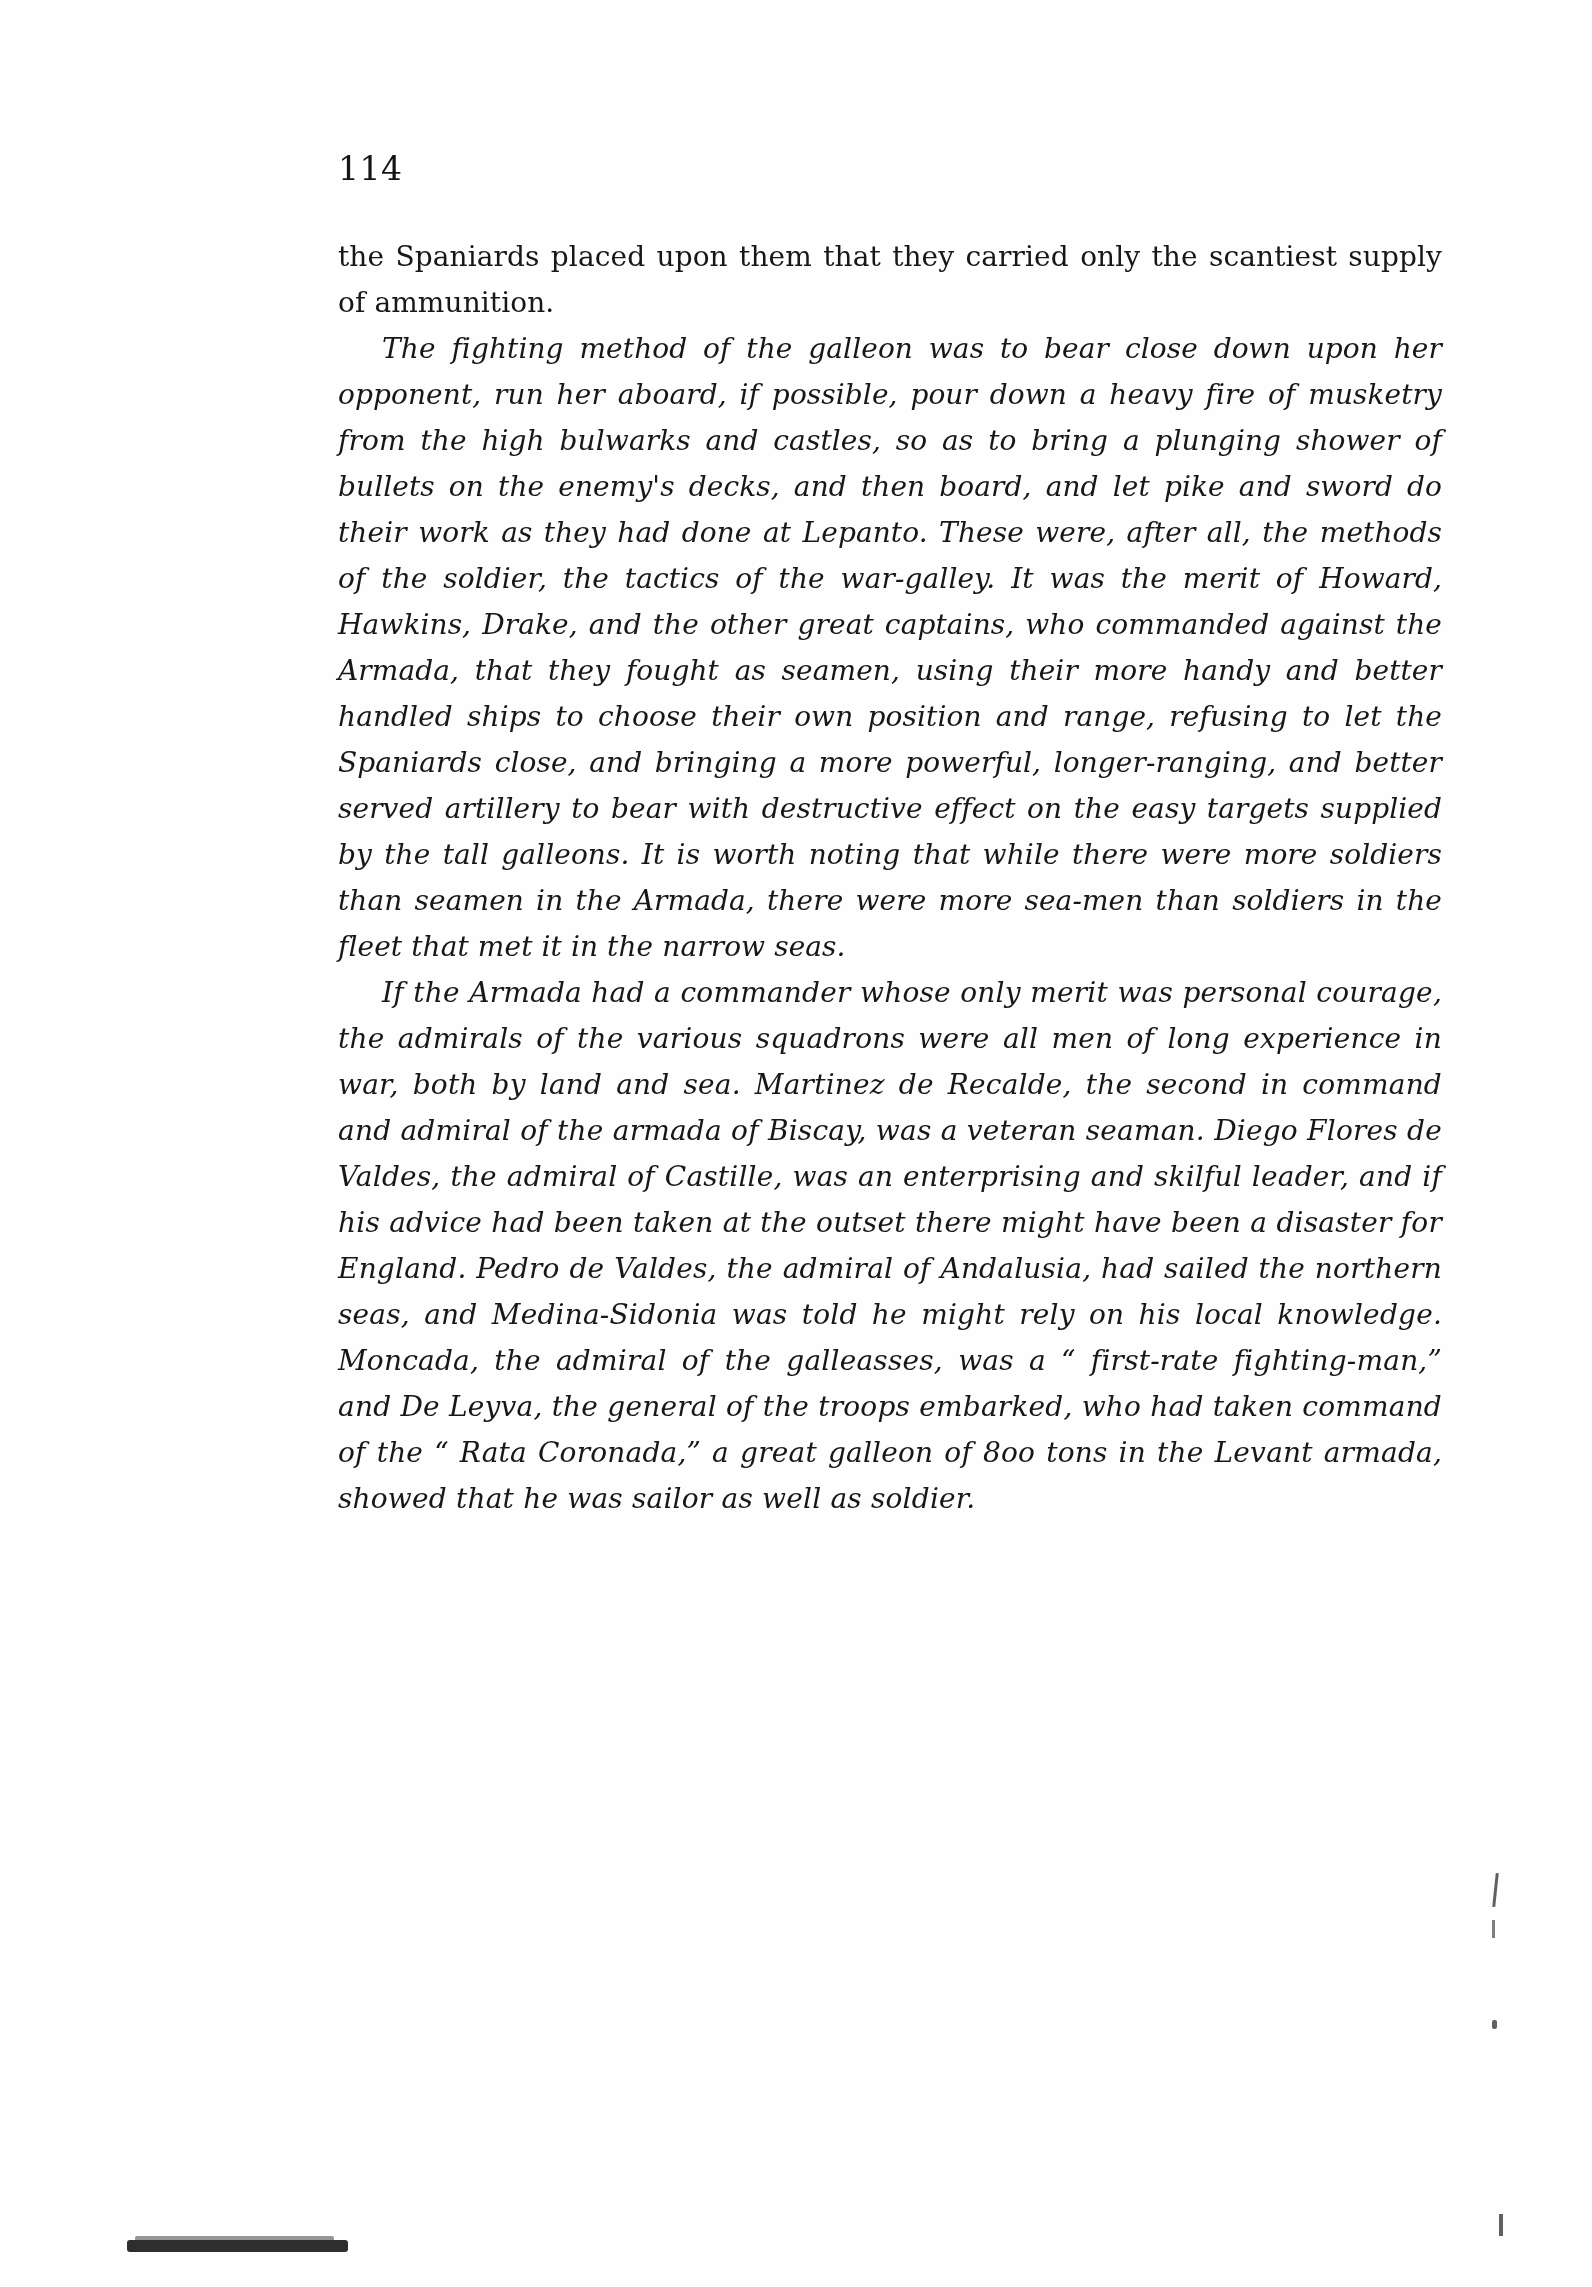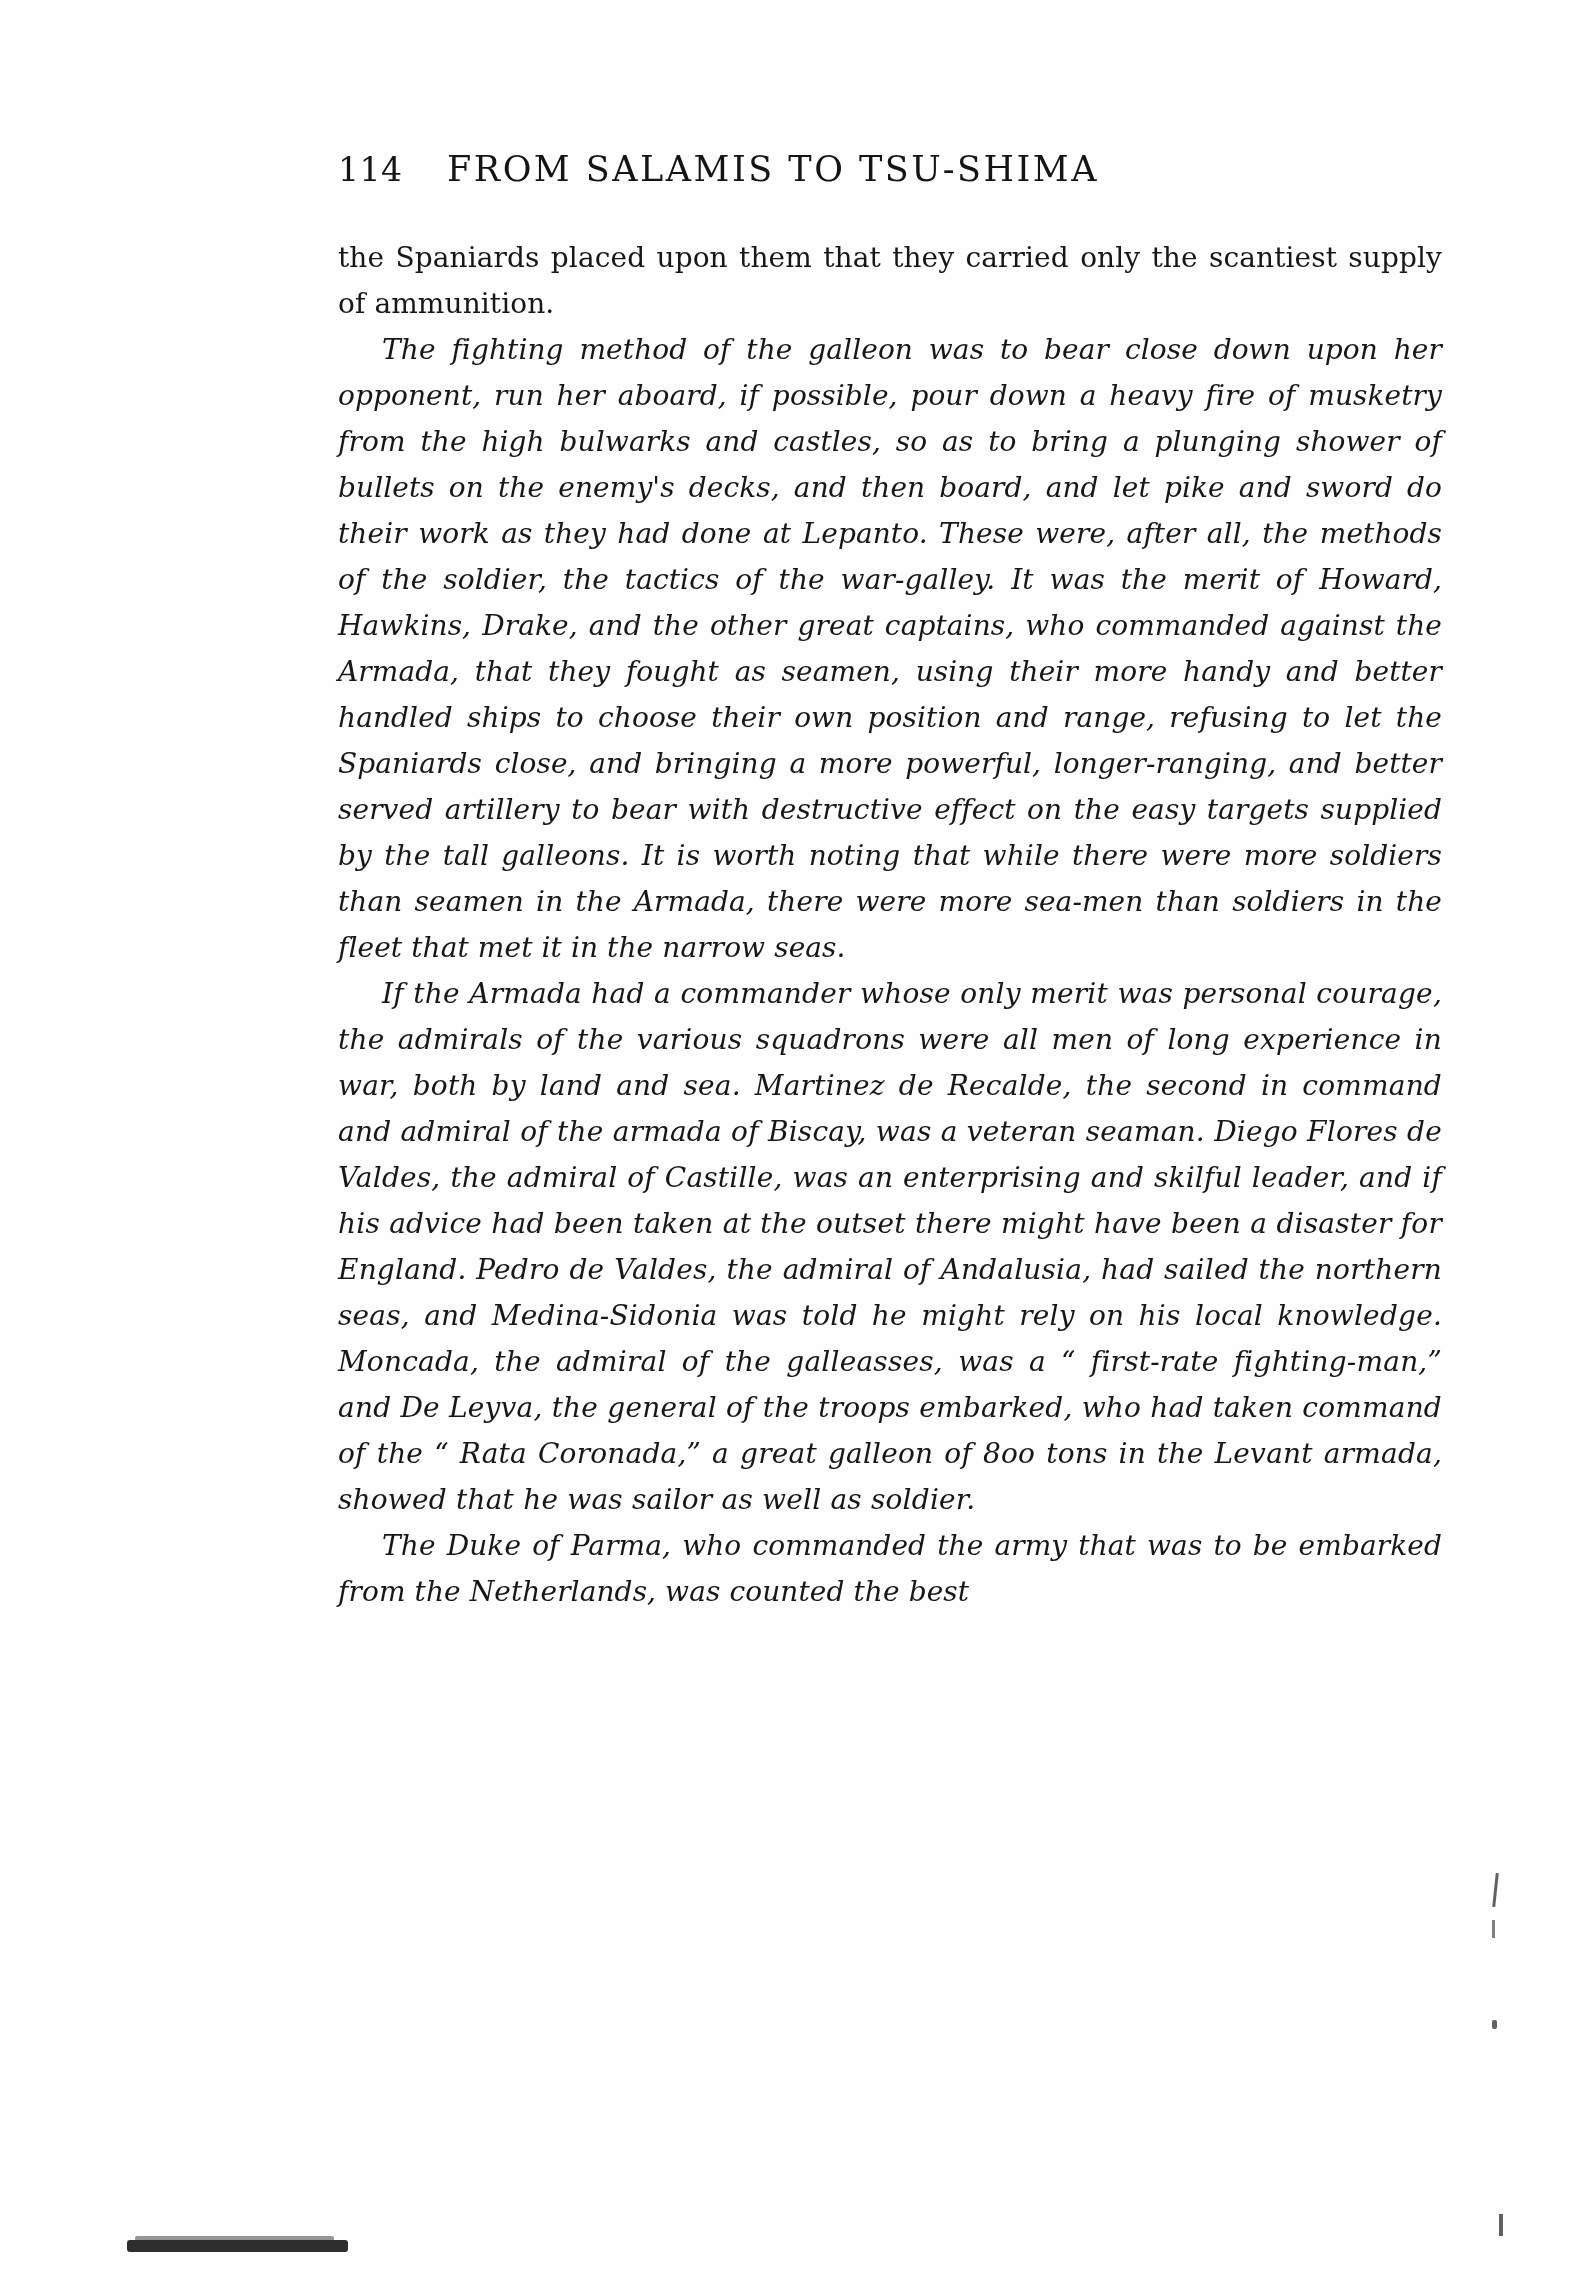--- a/index.html
+++ b/index.html
@@ -128,27 +128,25 @@
 </style>
 </head>
 <body>
 
 <div class="page">
 
   <div class="content">
 
     <div class="running-head">
       <span class="folio">114</span>
-      <span class="head-title">FROM SALAMIS TO TSU-SHIMA</span>
     </div>
 
     <p class="body-par">the Spaniards placed upon them that they carried only the scantiest supply of ammunition.</p>
     <p class="body-par indent">The fighting method of the galleon was to bear close down upon her opponent, run her aboard, if possible, pour down a heavy fire of musketry from the high bulwarks and castles, so as to bring a plunging shower of bullets on the enemy's decks, and then board, and let pike and sword do their work as they had done at Lepanto.  These were, after all, the methods of the soldier, the tactics of the war-galley. It was the merit of Howard, Hawkins, Drake, and the other great captains, who commanded against the Armada, that they fought as seamen, using their more handy and better handled ships to choose their own position and range, refusing to let the Spaniards close, and bringing a more powerful, longer-ranging, and better served artillery to bear with destructive effect on the easy targets supplied by the tall galleons.  It is worth noting that while there were more soldiers than seamen in the Armada, there were more sea-men than soldiers in the fleet that met it in the narrow seas.</p>
     <p class="body-par indent">If the Armada had a commander whose only merit was personal courage, the admirals of the various squadrons were all men of long experience in war, both by land and sea.  Martinez de Recalde, the second in command and admiral of the armada of Biscay, was a veteran seaman. Diego Flores de Valdes, the admiral of Castille, was an enterprising and skilful leader, and if his advice had been taken at the outset there might have been a disaster for England.  Pedro de Valdes, the admiral of Andalusia, had sailed the northern seas, and Medina-Sidonia was told he might rely on his local knowledge.  Moncada, the admiral of the galleasses, was a “ first-rate fighting-man,” and De Leyva, the general of the troops embarked, who had taken command of the “ Rata Coronada,” a great galleon of 8oo tons in the Levant armada, showed that he was sailor as well as soldier.</p>
-    <p class="body-par indent">The Duke of Parma, who commanded the army that was to be embarked from the Netherlands, was counted the best</p>
 
   </div>
 
   <div class="margin-mark-1"></div>
   <div class="margin-mark-2"></div>
   <div class="margin-dot"></div>
   <div class="margin-tick"></div>
   <div class="bottom-smudge"></div>
 
 </div>

